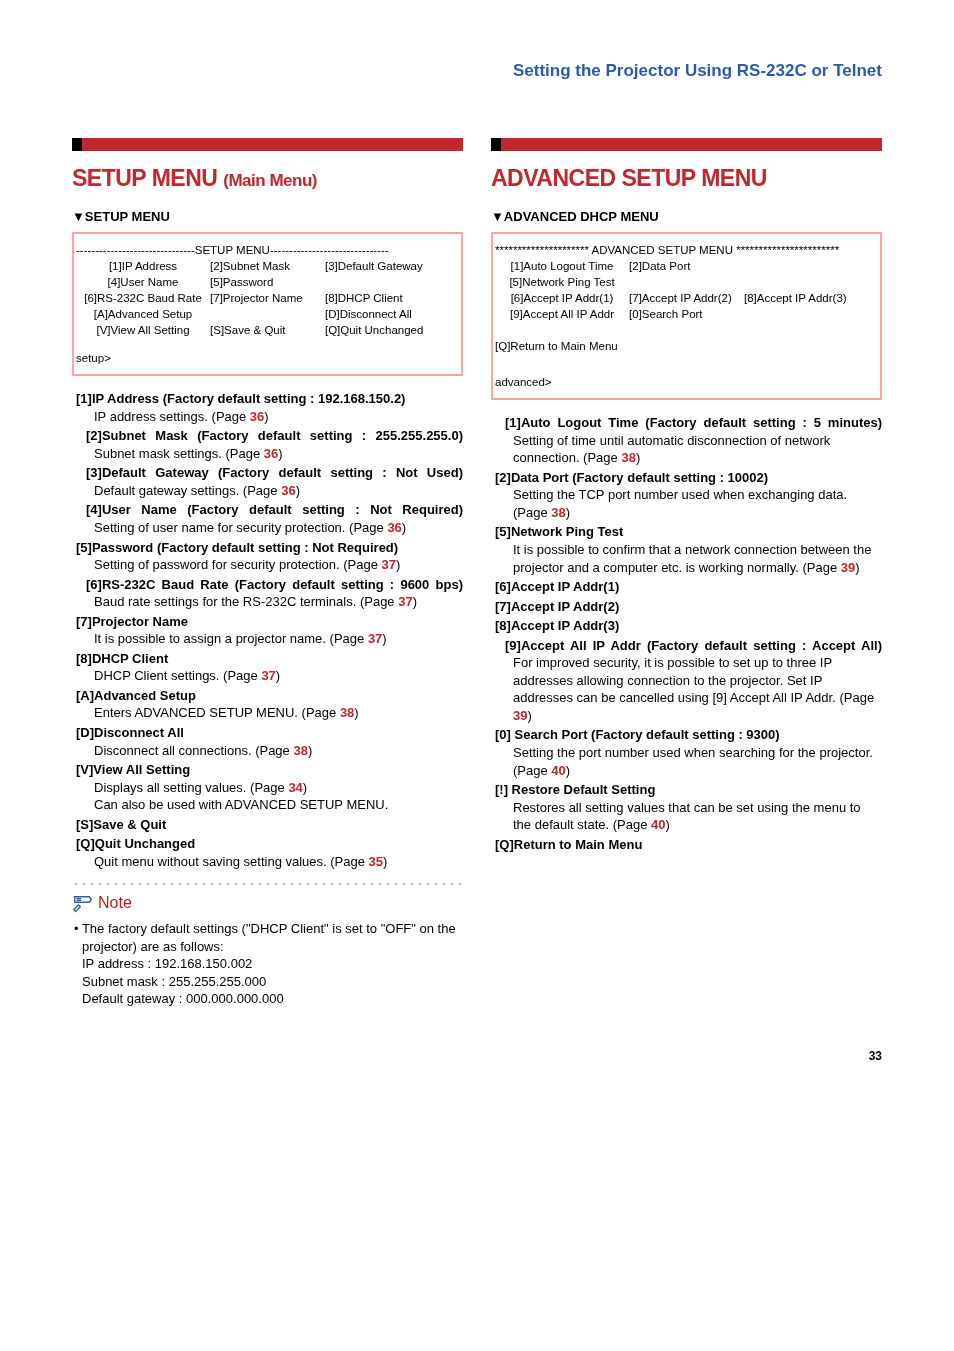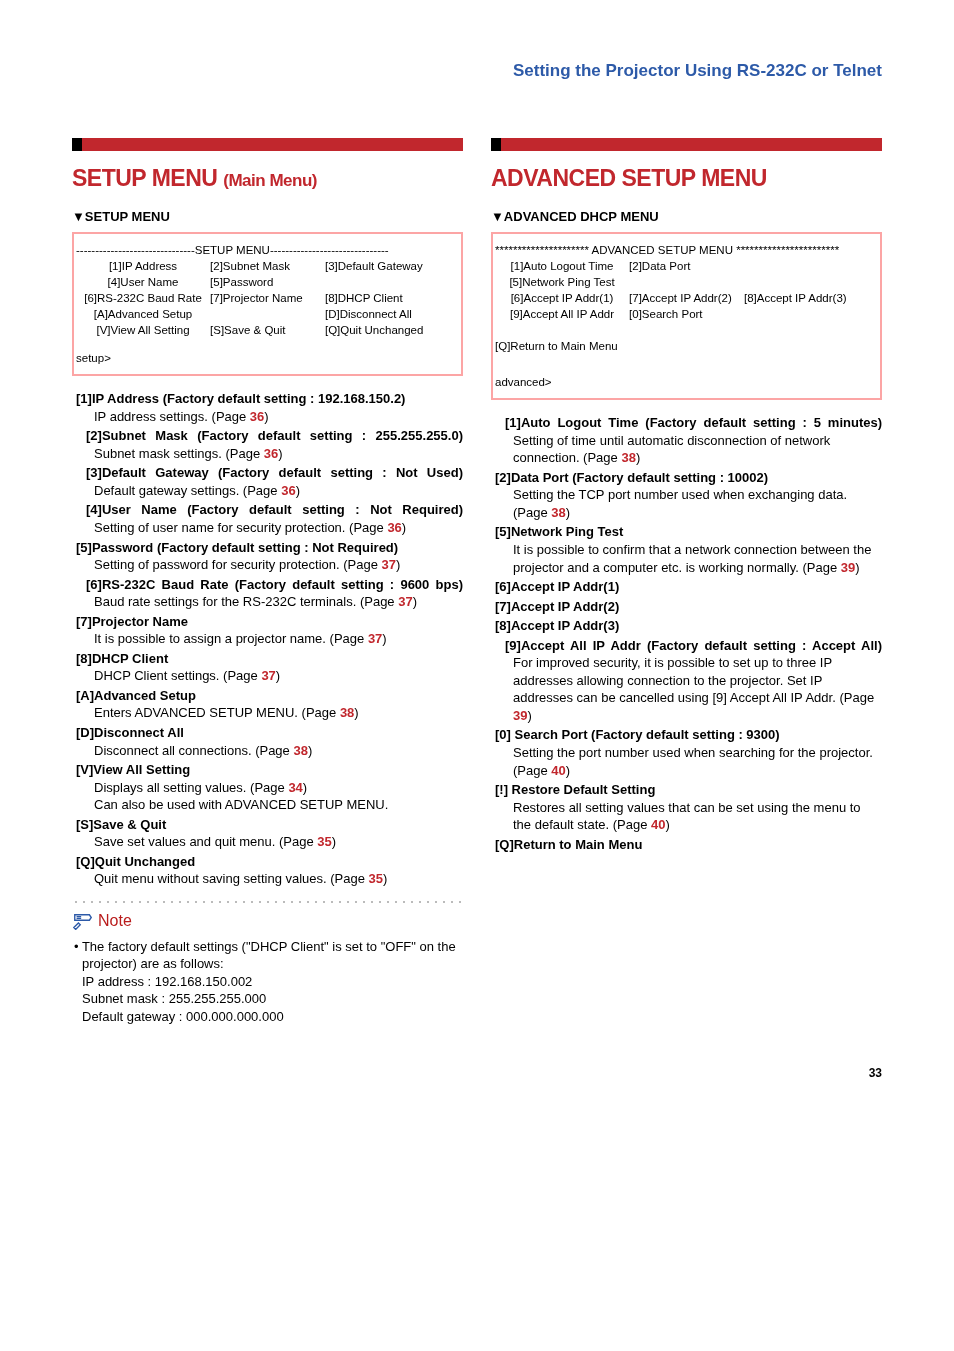--- a/index.html
+++ b/index.html
@@ -208,21 +208,20 @@
           <div class="item-head">[D]Disconnect All</div>
           <div class="item-body">Disconnect all connections. (Page <span class="pg">38</span>)</div>
         </div>
         <div class="item">
           <div class="item-head">[V]View All Setting</div>
           <div class="item-body">Displays all setting values. (Page <span class="pg">34</span>)</div>
           <div class="item-body">Can also be used with ADVANCED SETUP MENU.</div>
         </div>
         <div class="item">
           <div class="item-head">[S]Save &amp; Quit</div>
-          <div class="item-body">Save set values and quit menu. (Page <span class="pg">35</span>)</div>
         </div>
         <div class="item">
           <div class="item-head">[Q]Quit Unchanged</div>
           <div class="item-body">Quit menu without saving setting values. (Page <span class="pg">35</span>)</div>
         </div>
       </div>
 
     <div class="note-box">
       <div class="note-rule-top"></div>
       <div class="note-label">

